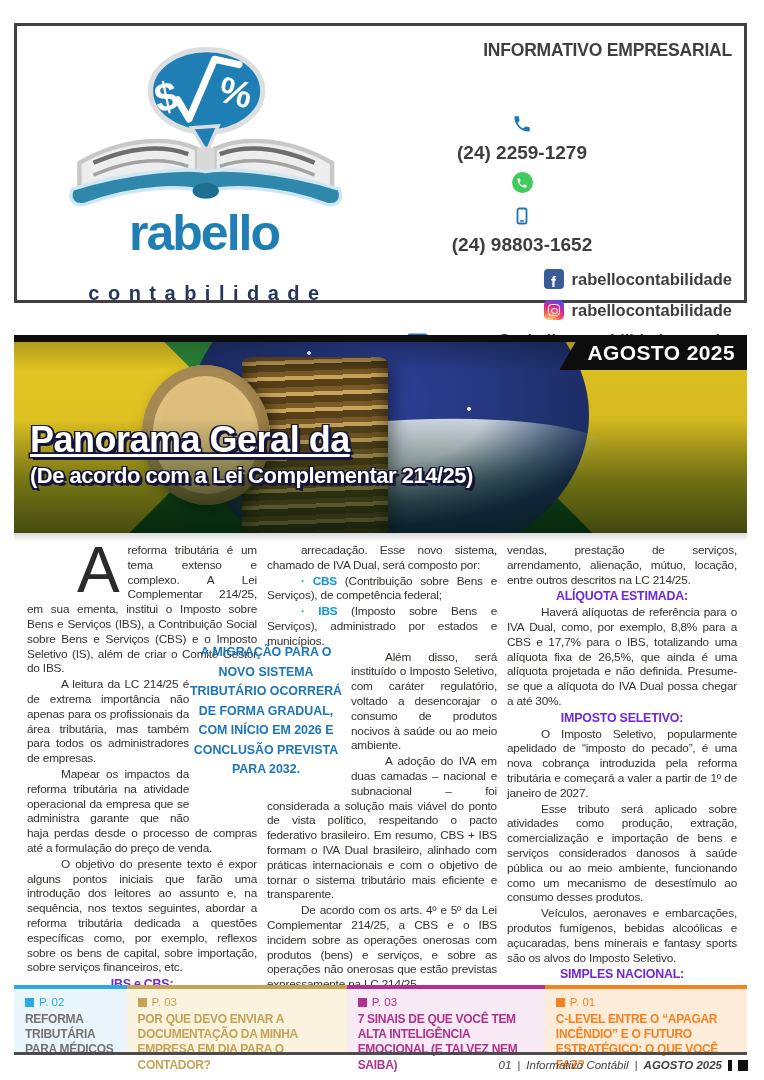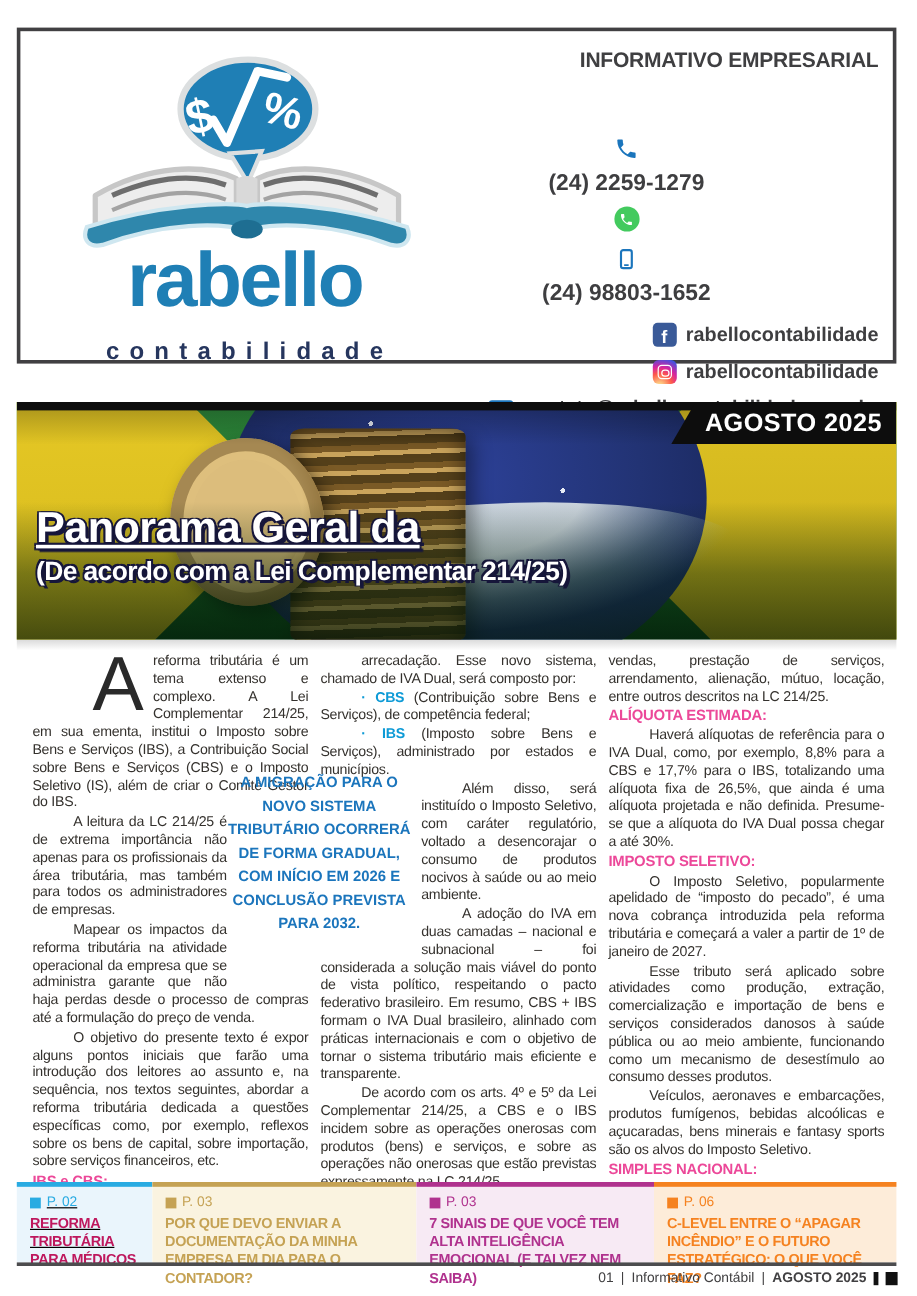--- a/index.html
+++ b/index.html
@@ -8,21 +8,21 @@
   .page { position:relative; width:764px; height:1080px; background:#fff; }
 
   
   .header-box { position:absolute; left:14px; top:23px; width:733px; height:280px;
                 border:3px solid #414042; background:#fff; }
   .tagline { position:absolute; right:12px; top:14px; font-size:17.5px; font-weight:bold;
              color:#3f3f41; letter-spacing:-0.2px; }
 
   .logo { position:absolute; left:22px; top:14px; width:330px; text-align:center; }
   .logo svg { display:block; margin:0 auto; }
-  .brand-name { font-size:64px; font-weight:bold; color:#1f7fb5; letter-spacing:-2px;
+  .brand-name { font-size:50px; font-weight:bold; color:#1f7fb5; letter-spacing:-2px;
                 line-height:58px; margin-top:-8px; }
   .brand-sub { font-size:20px; font-weight:bold; color:#26365e; letter-spacing:8.5px;
                margin-top:20px; padding-left:8px; }
 
   .contacts { position:absolute; right:12px; top:88px; width:420px; }
   .c-row { display:flex; justify-content:flex-end; align-items:center; gap:8px;
            margin-bottom:11px; color:#3e3e40; font-weight:bold; }
   .c-row.phone { font-size:19px; margin-bottom:13px;flex-direction:column; }
   .c-row.social { font-size:16.5px; }
   .c-row.addr { font-size:14px; margin-bottom:16px; }
@@ -85,43 +85,43 @@
   .hero-shadow { position:absolute; left:14px; top:533px; width:733px; height:9px;
             background:linear-gradient(#c6c6c6,#fff); opacity:.65; }
 
   
   .article { position:absolute; left:27px; top:543px; width:710px; height:442px; overflow:hidden; }
   .cols { display:flex; gap:10px; }
   .col { width:230px; text-align:justify; font-size:11.8px; line-height:14.8px; color:#34312d;
          letter-spacing:-0.2px; }
   .col p { margin:0 0 1px; text-indent:34px; }
   .col p.cont { text-indent:0; }
-  .sub-h { color:#ec4899; font-weight:bold; text-align:left; font-size:12.4px;
+  .sub-h { color:#6d28d9; font-weight:bold; text-align:center; font-size:12.4px;
            margin:2px 0 1px; letter-spacing:-0.2px; }
   .dropcap { float:left; font-size:64px; line-height:50px; padding:2px 8px 0 0; margin-left:50px;
              color:#2a2a2a; font-weight:normal; }
   .cut-r { float:right; width:68px; height:140px; }
   .cut-l { float:left; width:84px; height:140px; }
   .callout { position:absolute; left:160px; top:100px; width:158px; text-align:center;
              color:#1b75bc; font-weight:bold; font-size:12.4px; line-height:19.5px; z-index:2; }
   .term { color:#0d9ad6; font-weight:bold; }
   .bdot { color:#0d9ad6; font-weight:bold; }
 
   
   .teasers { position:absolute; left:14px; top:985px; width:733px; height:67px; display:flex; }
   .teaser { border-top:4px solid #999; padding:7px 8px 4px 11px; height:67px; }
-  .t0 { width:113px;text-decoration:underline; } .t1 { width:221px; } .t2 { width:199px; } .t3 { width:203px; }
+  .t0 { width:113px; } .t1 { width:221px; } .t2 { width:199px; } .t3 { width:203px; }
   .t-label { font-size:11.5px; display:flex; align-items:center; gap:5px; margin-bottom:4px; }
   .t-square { width:9px; height:9px; background:#999; flex:none; }
   .t-title { font-weight:bold; font-size:12px; line-height:1.27; letter-spacing:-0.3px; }
   .strip-rule { position:absolute; left:14px; top:1052px; width:733px; height:3px; background:#4c4c4e; }
 
   
   .footer { position:absolute; right:16px; top:1059px; display:flex; align-items:flex-end; gap:6px;
-            font-size:11.5px; color:#414042; }
+            font-size:11.5px; color:#414042;font-style:italic; }
   .footer .bold { font-weight:bold; }
   .mk { display:inline-block; background:#111; height:11px; }
   .mk1 { width:4px; } .mk2 { width:10px; }
 </style>
 </head>
 <body>
 
 <div class="page">
 
   <div class="header-box">
@@ -273,40 +273,40 @@
 
     </div>
   </div>
 
   <div class="teasers">
     <div class="teaser t0" style="border-top-color: rgb(41, 171, 226); background: rgb(234, 245, 252);">
       <div class="t-label t-accent" style="color: rgb(41, 171, 226);">
           <span class="t-square" style="background: rgb(41, 171, 226);"></span>
           <span>P. 02</span>
         </div>
-      <div class="t-title t-accent" style="color: #be185d;">REFORMA TRIBUTÁRIA PARA MÉDICOS</div>
+      <div class="t-title t-accent" style="color: #737373;">REFORMA TRIBUTÁRIA PARA MÉDICOS</div>
     </div>
     <div class="teaser t1" style="border-top-color: rgb(197, 162, 84); background: rgb(250, 243, 224);">
       <div class="t-label t-accent" style="color: rgb(197, 162, 84);">
           <span class="t-square" style="background: rgb(197, 162, 84);"></span>
           <span>P. 03</span>
         </div>
       <div class="t-title t-accent" style="color: rgb(197, 162, 84);">POR QUE DEVO ENVIAR A DOCUMENTAÇÃO DA MINHA EMPRESA EM DIA PARA O CONTADOR?</div>
     </div>
     <div class="teaser t2" style="border-top-color: rgb(176, 50, 142); background: rgb(247, 234, 244);">
       <div class="t-label t-accent" style="color: rgb(176, 50, 142);">
           <span class="t-square" style="background: rgb(176, 50, 142);"></span>
           <span>P. 03</span>
         </div>
       <div class="t-title t-accent" style="color: rgb(176, 50, 142);">7 SINAIS DE QUE VOCÊ TEM ALTA INTELIGÊNCIA EMOCIONAL (E TALVEZ NEM SAIBA)</div>
     </div>
     <div class="teaser t3" style="border-top-color: rgb(245, 130, 32); background: rgb(253, 236, 217);">
       <div class="t-label t-accent" style="color: rgb(245, 130, 32);">
           <span class="t-square" style="background: rgb(245, 130, 32);"></span>
-          <span>P. 06</span>
+          <span>P. 01</span>
         </div>
       <div class="t-title t-accent" style="color: rgb(245, 130, 32);">C-LEVEL ENTRE O “APAGAR INCÊNDIO” E O FUTURO ESTRATÉGICO: O QUE VOCÊ FAZ?</div>
     </div>
   </div>
   <div class="strip-rule"></div>
 
   <div class="footer">
     <span>01</span>
     <span>|</span>
     <span>Informativo Contábil</span>

